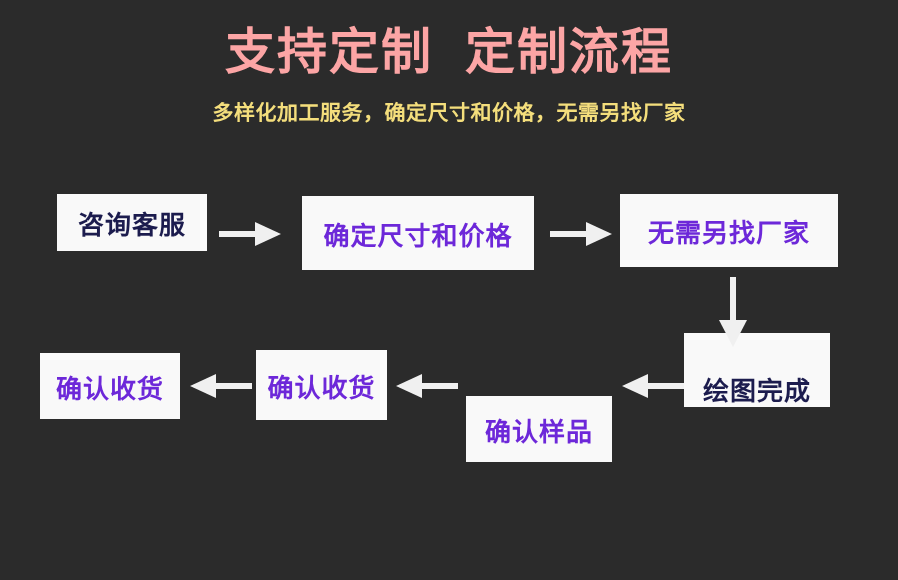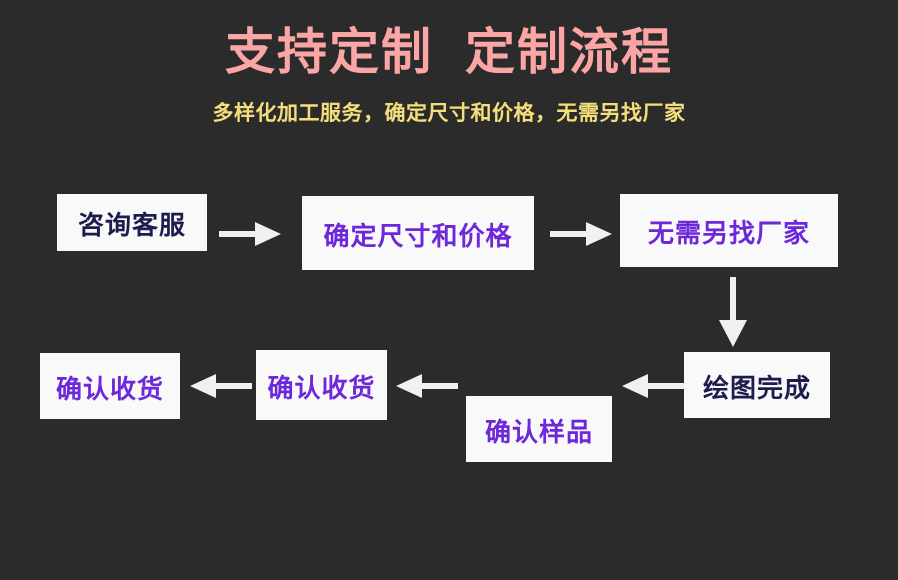--- a/index.html
+++ b/index.html
@@ -64,21 +64,21 @@
   }
   .box.navy {
     color: #1c1c4e;
   }
 
   
   #box-consult     { left: 57px;  top: 194px; width: 150px; height: 57px; }
   #box-size-price  { left: 302px; top: 196px; width: 232px; height: 74px; }
   #box-payment     { left: 620px; top: 194px; width: 218px; height: 73px; }
   
-  #box-drawing     { left: 684px; top: 352px; width: 146px; height: 66px; }
+  #box-drawing     { left: 684px; top: 333px; width: 146px; height: 74px; align-items: flex-end; }
   #box-sample      { left: 466px; top: 352px; width: 146px; height: 66px; margin-top: 44px; }
   #box-production  { left: 256px; top: 350px; width: 131px; height: 70px; }
   #box-receipt     { left: 40px;  top: 353px; width: 140px; height: 66px; }
 
   
   .arrow {
     position: absolute;
     display: block;
   }
   .arrow svg { display: block; }

